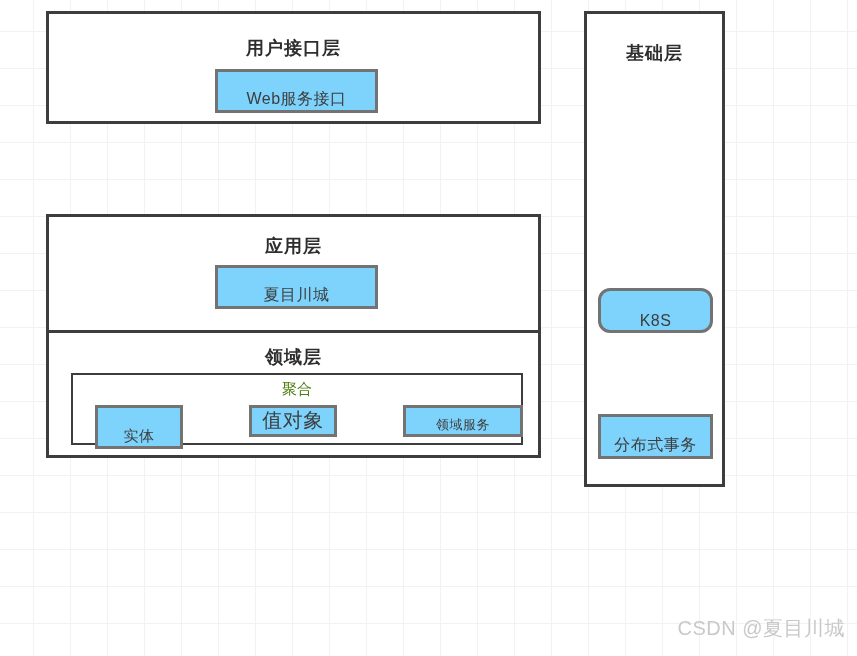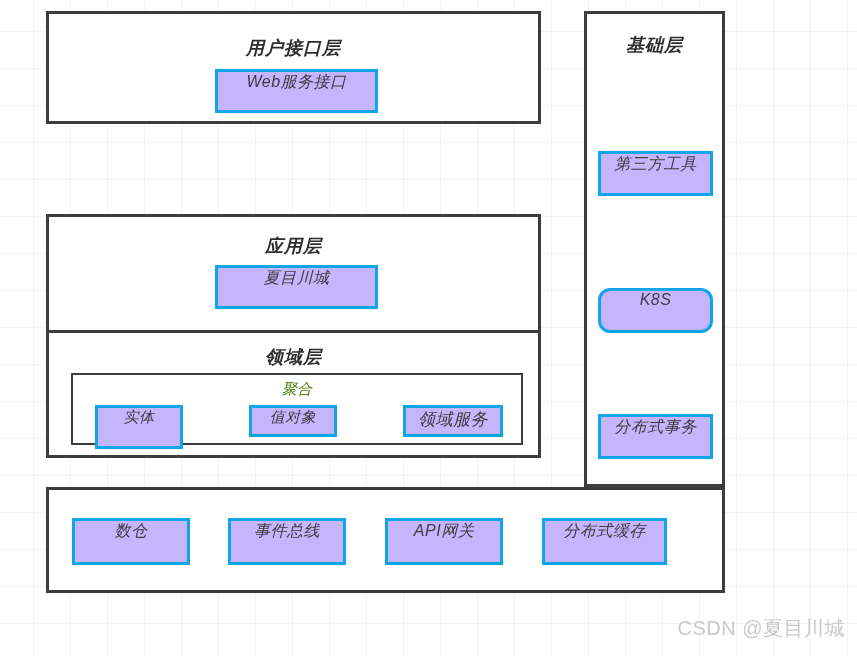--- a/index.html
+++ b/index.html
@@ -22,29 +22,28 @@
     background-position: -4px -6px;
     overflow: hidden;
   }
 
   
   .layer-box {
     position: absolute;
     box-sizing: border-box;
     border: 3px solid #3d3d3d;
     background: #ffffff;
-    font-style: italic;
   }
   .node-box {
     position: absolute;
     box-sizing: border-box;
-    border: 3px solid #0ea5e9;
-    background: #c4b5fd;
+    border: 3px solid #737373;
+    background: #7dd3fc;
     display: flex;
-    align-items: flex-start;
+    align-items: flex-end;
     justify-content: center;
     color: #3d3d3d;
     font-size: 16px;
     letter-spacing: 0.5px;
   }
   .group-box {
     position: absolute;
     box-sizing: border-box;
     border: 2px solid #3d3d3d;
     background: #ffffff;
@@ -96,52 +95,35 @@
     </div>
   </div>
 
   <div class="layer-box" style="left:46px; top:330px; width:495px; height:128px;">
     <div class="layer-title" style="top:12px;">领域层</div>
     <div class="group-box" style="left:22px; top:40px; width:452px; height:72px;">
       <div class="group-title" style="top:5px;">聚合</div>
       <div class="node-box" style="left:22px; top:30px; width:88px; height:44px; font-size:15px;">
         <span>实体</span>
       </div>
-      <div class="node-box" style="left:176px; top:30px; width:88px; height:32px; font-size:15px;">
+      <div class="node-box" style="left:176px; top:30px; width:88px; height:32px; font-size:20px;">
         <span>值对象</span>
       </div>
-      <div class="node-box" style="left:330px; top:30px; width:100px; height:32px; font-size:17px;">
+      <div class="node-box" style="left:330px; top:30px; width:120px; height:32px; font-size:13px;">
         <span>领域服务</span>
       </div>
     </div>
   </div>
 
   <div class="layer-box" style="left:584px; top:11px; width:141px; height:476px;">
-    <div class="layer-title" style="top:19px;">基础层</div>
-    <div class="node-box" style="left:11px; top:137px; width:115px; height:45px;">
-      <span>第三方工具</span>
-    </div>
+    <div class="layer-title" style="top:27px;">基础层</div>
     <div class="node-box" style="left:11px; top:274px; width:115px; height:45px;border-radius:12px;">
       <span>K8S</span>
     </div>
     <div class="node-box" style="left:11px; top:400px; width:115px; height:45px;">
       <span>分布式事务</span>
     </div>
   </div>
 
-  <div class="layer-box" style="left:46px; top:487px; width:679px; height:106px;">
-    <div class="node-box" style="left:23px; top:28px; width:118px; height:47px;">
-      <span>数仓</span>
-    </div>
-    <div class="node-box" style="left:179px; top:28px; width:118px; height:47px;">
-      <span>事件总线</span>
-    </div>
-    <div class="node-box" style="left:336px; top:28px; width:118px; height:47px;">
-      <span>API网关</span>
-    </div>
-    <div class="node-box" style="left:493px; top:28px; width:125px; height:47px;">
-      <span>分布式缓存</span>
-    </div>
-  </div>
 
   <div class="watermark">CSDN @夏目川城</div>
 
 </div>
 
 </body></html>

